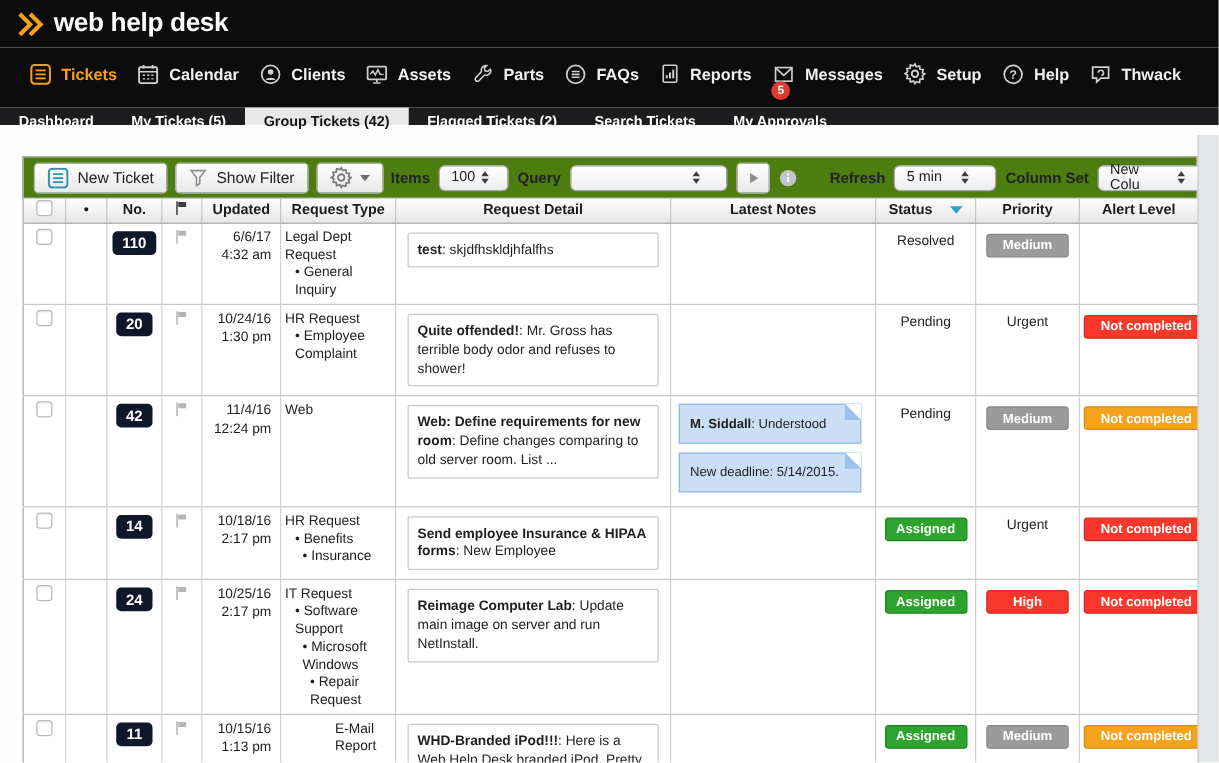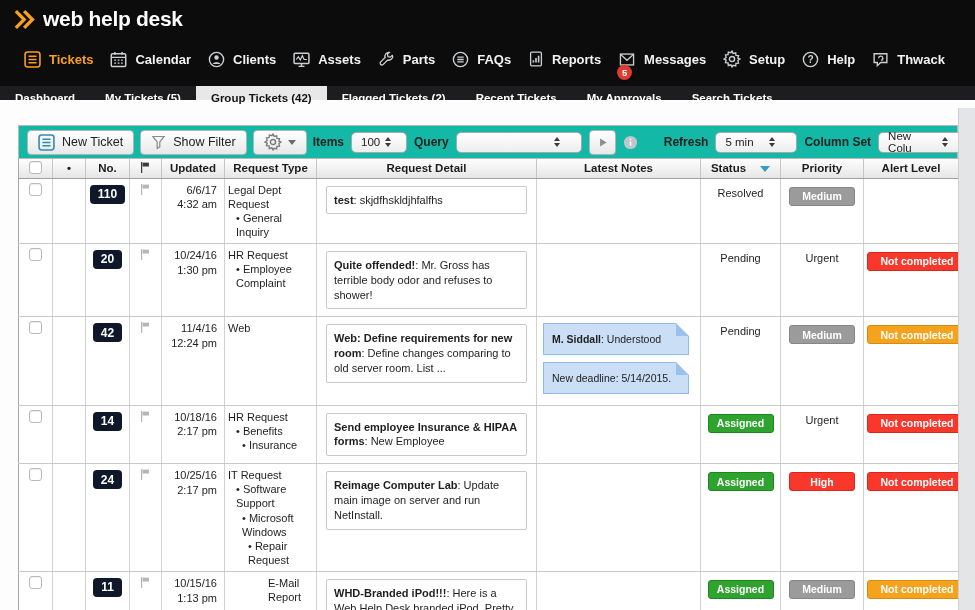--- a/index.html
+++ b/index.html
@@ -23,21 +23,21 @@
   .nav-badge { position:absolute; left:-1px; bottom:-13px; background:#e03a30; color:#fff; font-size:9.5px; font-weight:bold;
     min-width:15px; height:15px; border-radius:9px; display:flex; align-items:center; justify-content:center; padding:0 3px;
     box-shadow:0 1px 2px rgba(0,0,0,.5); }
 
   .sub-nav { background:#1d1d1f; height:14px; display:flex; align-items:stretch; padding-left:0; }
   .subnav-item { color:#fff; font-size:11.5px; font-weight:bold; line-height:24px; padding:0 15px; cursor:pointer; white-space:nowrap; }
   .subnav-item.active { background:#e8e8e8; color:#141414; }
 
   
   .panel { margin:25px 0 0 18px; width:940px; }
-  .toolbar { display:flex; align-items:center; border:1px solid #b9b9b9; background:#14b8a6; padding:4px 8px; gap:6px; height:34px; }
+  .toolbar { display:flex; align-items:center; border:1px solid #b9b9b9; background:#4d7c0f; padding:4px 8px; gap:6px; height:34px; }
   .btn { display:inline-flex; align-items:center; gap:7px; border:1px solid #b3b3b3; border-radius:4px;
     background:linear-gradient(#ffffff,#e8e8e8); padding:0 10px; height:25px; font-size:12.5px; color:#222;
     font-family:inherit; cursor:pointer; white-space:nowrap; }
   .tickets-teal { color:#2f8fae; }
   .funnel { color:#8a8a8a; }
   .gear-btn { color:#787878; gap:6px; }
   .caret { width:0; height:0; border-left:4px solid transparent; border-right:4px solid transparent; border-top:5px solid #6d6d6d; }
   .tb-right { margin-left:auto; display:flex; align-items:center; gap:7px; }
   .tb-label { font-size:12px; font-weight:bold; color:#222; white-space:nowrap; }
   .select { display:inline-flex; align-items:center; justify-content:space-between; border:1px solid #a8a8a8; border-radius:5px;
@@ -225,23 +225,22 @@
         </span>
         <span class="nav-label">Thwack</span>
       </div>
     </div>
 
   <div class="sub-nav">
       <div class="subnav-item">Dashboard</div>
       <div class="subnav-item">My Tickets (5)</div>
       <div class="subnav-item active">Group Tickets (42)</div>
       <div class="subnav-item">Flagged Tickets (2)</div>
-      <div class="subnav-item">Recent Tickets</div>
+      <div class="subnav-item">Search Tickets</div>
       <div class="subnav-item">My Approvals</div>
-      <div class="subnav-item">Search Tickets</div>
     </div>
 
   <div class="panel">
 
     <div class="toolbar">
       <button class="btn">
         <span class="icn tickets-teal">
             <svg viewBox="0 0 16 16" width="17" height="17">
               <rect x="1" y="1" width="14" height="14" rx="2.5" fill="none" stroke="currentColor" stroke-width="1.5"></rect>
               <path d="M4.2 5h7.6M4.2 8h7.6M4.2 11h7.6" stroke="currentColor" stroke-width="1.4"></path>

